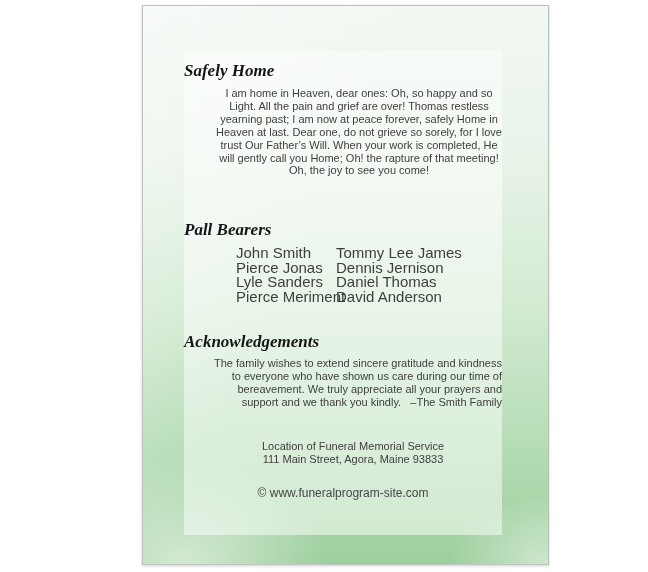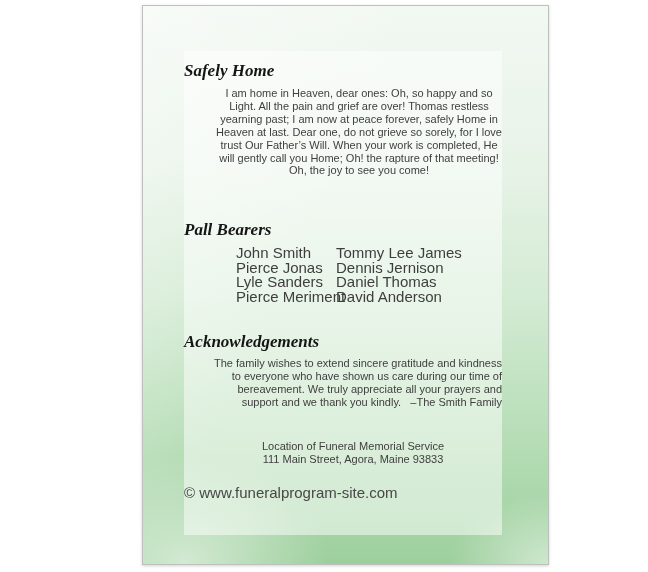--- a/index.html
+++ b/index.html
@@ -62,21 +62,22 @@
   }
   .loc {
     position:absolute; top:389px; left:0; width:100%;
     text-align:center;
     font-size:11px; line-height:12.5px;
     color:#3e3e3e;
     margin-left:10px;
   }
   .copy {
     position:absolute; top:436px; left:0; width:100%;
-    font-size:15px; line-height:12px;
+    text-align:center;
+    font-size:12px; line-height:12px;
     color:#474747;
   }
 </style>
 </head>
 <body>
 
 <div class="page">
   <div class="card">
     <div class="panel">
 

